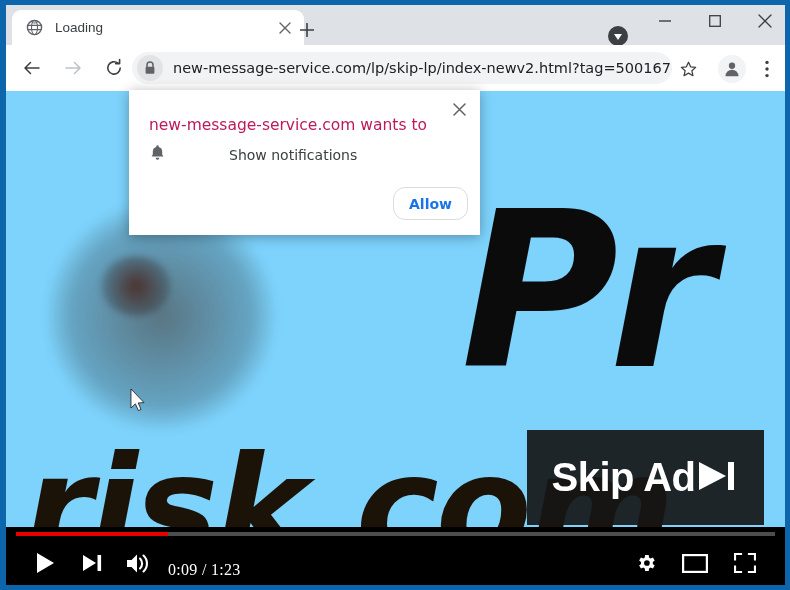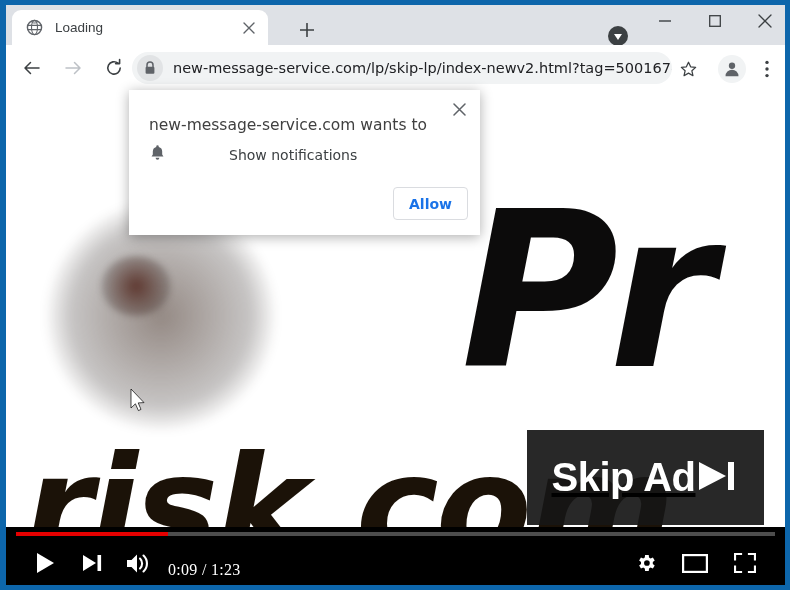--- a/index.html
+++ b/index.html
@@ -24,21 +24,21 @@
   }
 
   
   #tabstrip {
     position: relative;
     height: 40px;
     background: #dee1e6;
   }
   #tab {
     position: absolute; left: 6px; top: 5px;
-    width: 256px; height: 35px;
+    width: 292px; height: 35px;
     background: #ffffff;
     border-radius: 9px 9px 0 0;
     display: flex; align-items: center;
   }
   #tab-favicon {
     margin-left: 14px; width: 17px; height: 17px;
     flex: 0 0 auto;
   }
   #tab-title {
     margin-left: 12px;
@@ -129,21 +129,21 @@
     position: absolute; left: 750px; top: 12px;
     width: 22px; height: 24px;
     display: flex; align-items: center; justify-content: center;
   }
 
   
   #page {
     position: relative;
     width: 779px;
     height: 494px;
-    background: #ffffff;
+    background: #7dd3fc;
     overflow: hidden;
   }
   #glow {
     position: absolute; left: 40px; top: 110px;
     width: 230px; height: 230px; border-radius: 50%;
     background: radial-gradient(circle, rgba(60,40,30,0.55) 0%, rgba(30,22,20,0.25) 55%, rgba(0,0,0,0) 72%);
     filter: blur(4px);
   }
   #glow2 {
     position: absolute; left: 95px; top: 165px;
@@ -171,21 +171,20 @@
     font-size: 140px;
     color: #1b1208;
   }
   #cursor { position: absolute; left: 124px; top: 297px; }
 
   #skip-ad {
     position: absolute; left: 521px; top: 339px;
     width: 237px; height: 95px;
     background: rgba(22,22,22,0.92);
     display: flex; align-items: center; justify-content: center;
-    text-decoration: underline;
   }
   #skip-ad-label {
     color: #ffffff;
     font-size: 40px;
     font-weight: 700;
     font-family: "Liberation Sans", sans-serif;
     letter-spacing: -0.5px;
   }
 
   
@@ -228,21 +227,21 @@
     box-shadow: 0 2px 12px rgba(0,0,0,0.32);
     z-index: 40;
   }
   #perm-close {
     position: absolute; right: 10px; top: 8px;
     width: 22px; height: 22px;
     display: flex; align-items: center; justify-content: center;
   }
   #perm-title {
     position: absolute; left: 20px; top: 26px;
-    font-size: 15.5px; color: #404040;
+    font-size: 15.5px; color: #be185d;
     font-weight: 400;
     font-family: "DejaVu Sans", sans-serif;
     white-space: nowrap;
   }
   #perm-row {
     position: absolute; left: 20px; top: 54px;
     display: flex; align-items: center; gap: 44px;
   }
   #perm-row-label {
     margin-left: 19px;
@@ -251,21 +250,21 @@
   }
   #perm-actions {
     position: absolute; right: 12px; bottom: 15px;
     display: flex; gap: 10px;
   }
   .perm-btn {
     min-width: 70px; height: 33px;
     padding: 0 15px;
     background: #ffffff;
     border: 1px solid #dadce0;
-    border-radius: 4px;
+    border-radius: 12px;
     color: #1a73e8;
     font-size: 14px; font-weight: 600;
     font-family: "DejaVu Sans", sans-serif;
     display: flex; align-items: center; justify-content: center;
     cursor: pointer;
   }
 </style>
 </head>
 <body>
 

